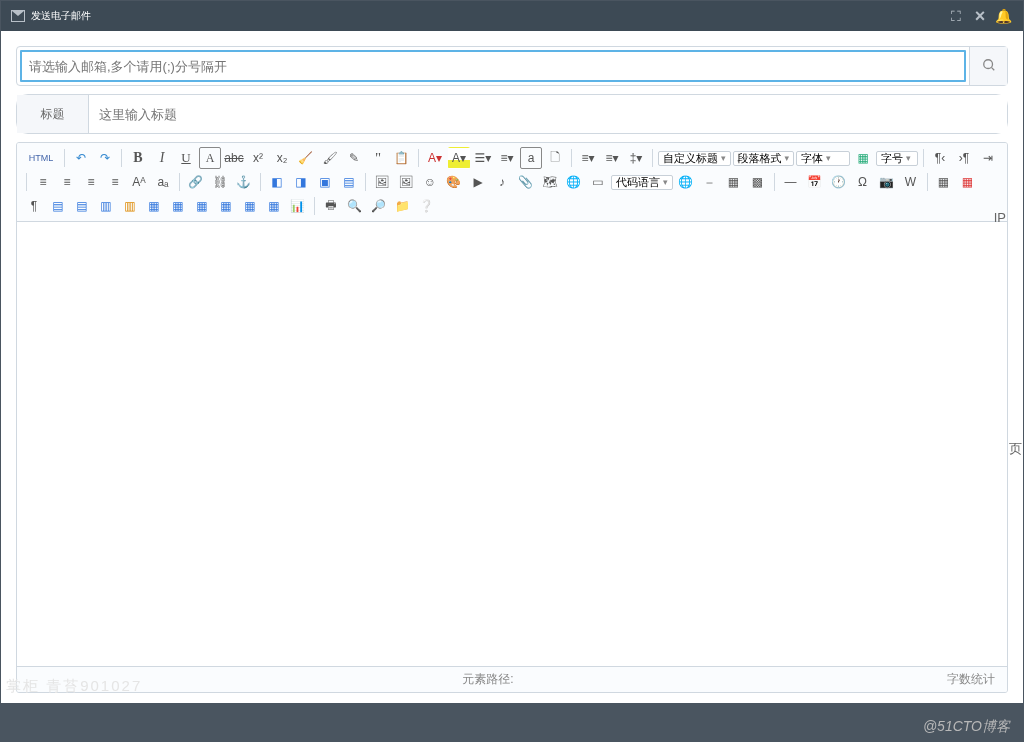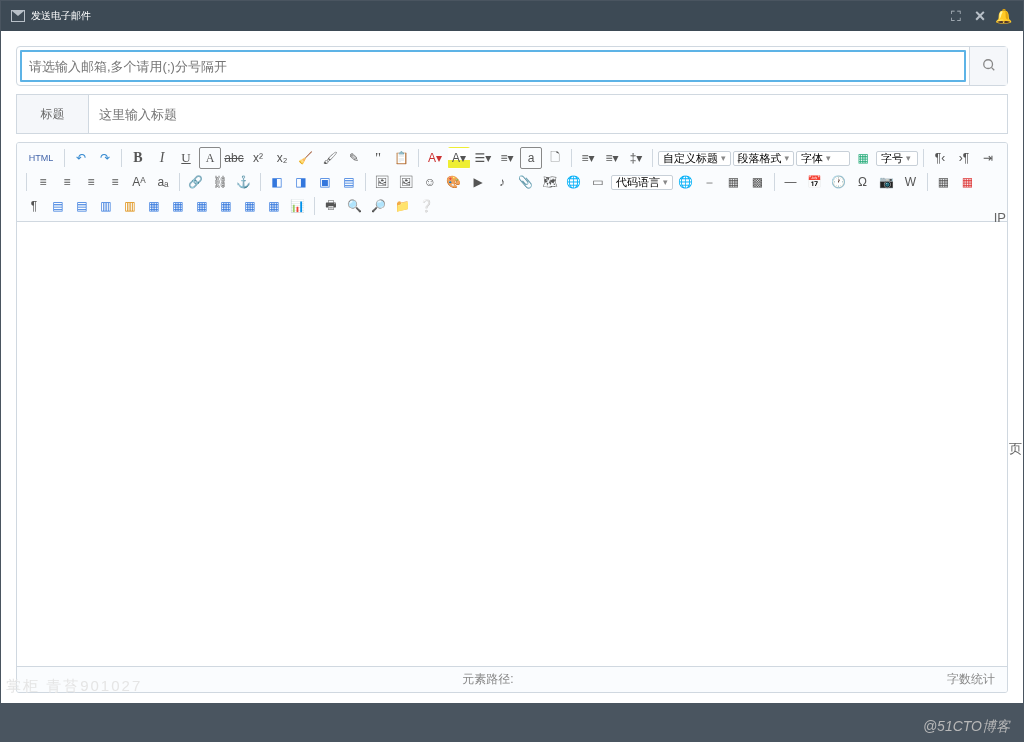--- a/index.html
+++ b/index.html
@@ -8,21 +8,21 @@
 .titlebar{background:#3d4a55;color:#fff;height:30px;display:flex;align-items:center;padding:0 10px;gap:6px}
 .titlebar .ttl{flex:1;font-size:10px}
 .titlebar .wicon{color:#b8c0c8;cursor:pointer;font-size:14px;width:18px;text-align:center}
 .titlebar .wicon.close{font-size:18px;font-weight:bold}
 .envelope-icon{display:inline-block;width:14px;height:12px;border:1px solid #b8c0c8;position:relative}
 .envelope-icon::after{content:'';position:absolute;top:0;left:0;right:0;height:0;border-left:6px solid transparent;border-right:6px solid transparent;border-top:5px solid #b8c0c8}
 .body-area{flex:1;padding:15px 15px 10px;display:flex;flex-direction:column;overflow:hidden}
 .email-row{display:flex;height:40px;margin-bottom:8px;border:1px solid #d0d8e0;border-radius:4px}
 .email-input{flex:1;border:none;padding:0 10px;font-size:13px;color:#999;outline:2px solid #5db3e6;outline-offset:-3px;margin:2px;border-radius:2px;resize:none}
 .srch-btn{width:38px;background:#f5f7fa;border:none;border-left:1px solid #d0d8e0;cursor:pointer;color:#888;font-size:15px}
-.title-row{display:flex;height:40px;border:1px solid #d0d8e0;border-radius:0;margin-bottom:8px}
+.title-row{display:flex;height:40px;border:1px solid #d0d8e0;border-radius:12px;margin-bottom:8px}
 .title-row .lbl{width:72px;background:#f5f7fa;border-right:1px solid #d0d8e0;display:flex;align-items:center;justify-content:center;color:#666}
 .title-row input{flex:1;border:none;padding:0 10px;font-size:13px;outline:none}
 .editor{flex:1;border:1px solid #d0d8e0;border-radius:3px;display:flex;flex-direction:column;overflow:hidden}
 .toolbar{background:#fafcfe;border-bottom:1px solid #d0d8e0;padding:4px 6px;display:flex;flex-wrap:wrap;gap:2px;align-items:center}
 .tbtn{width:22px;height:22px;border:1px solid transparent;background:none;cursor:pointer;display:inline-flex;align-items:center;justify-content:center;font-size:12px;color:#555;border-radius:2px}
 .tbtn.html{width:36px;font-size:9px;font-weight:normal;color:#46a}
 .tbtn b{font-weight:bold;font-size:14px;font-family:serif}
 .tbtn i{font-style:italic;font-family:serif;font-size:14px}
 .tbtn u{text-decoration:underline;font-family:serif;font-size:13px}
 .sep{width:1px;height:18px;background:#d0d8e0;margin:0 3px}

